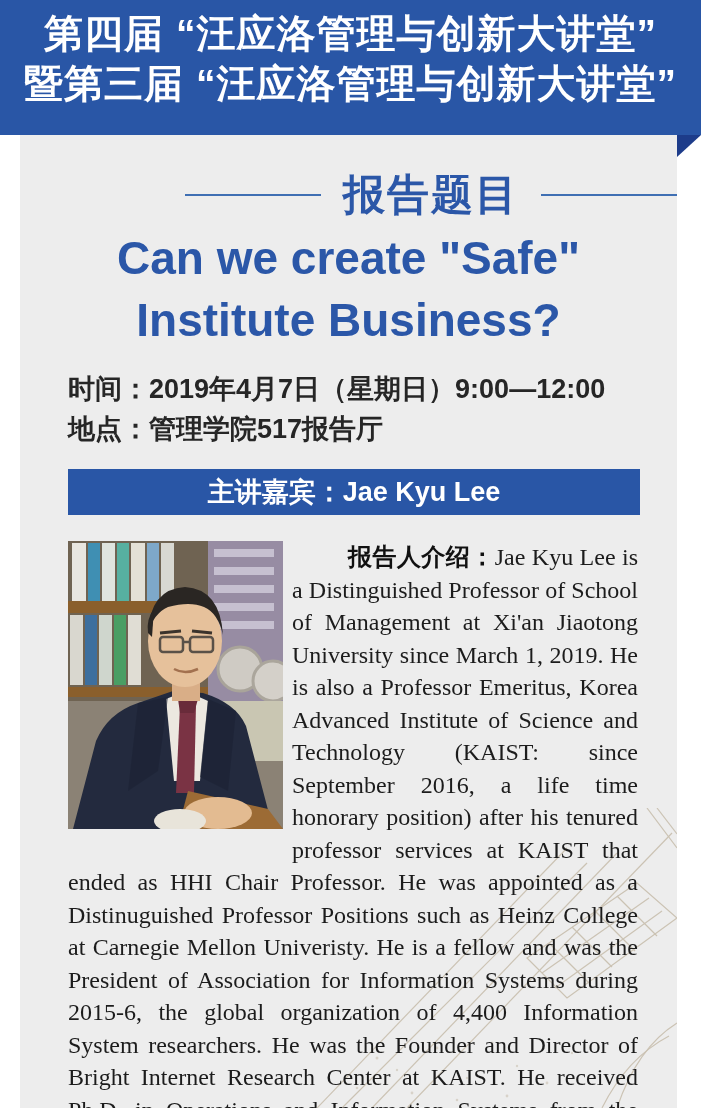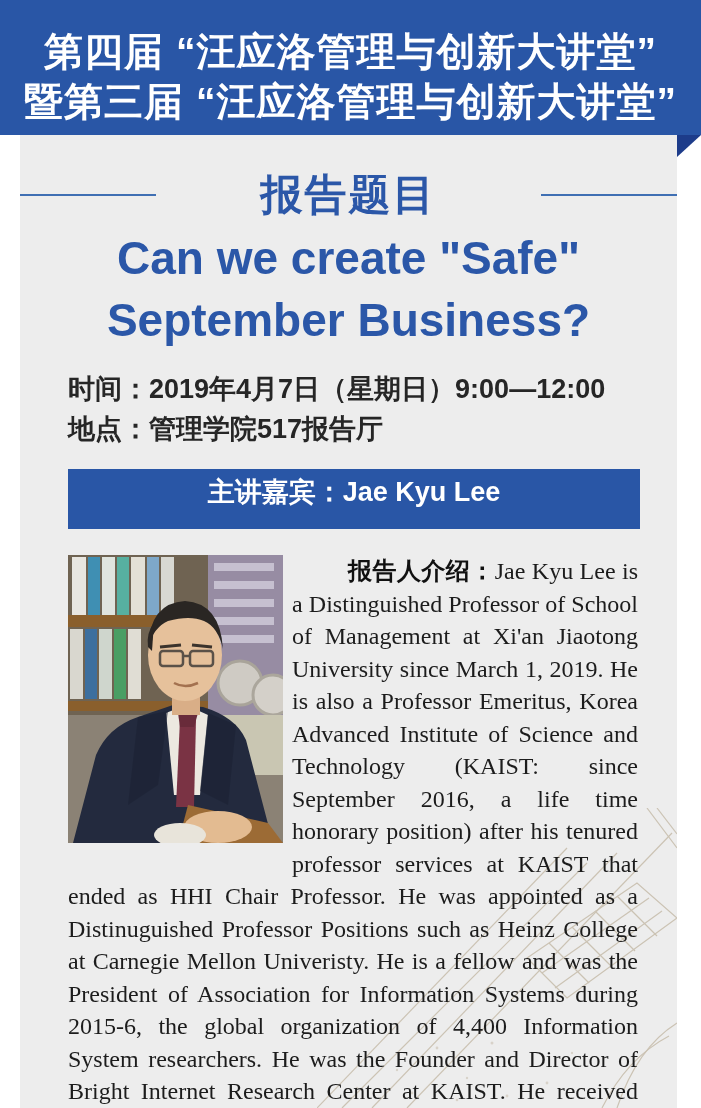--- a/index.html
+++ b/index.html
@@ -9,53 +9,53 @@
     background:#ffffff;
     font-family:"Liberation Sans", sans-serif;
   }
   
   .banner {
     position:absolute; top:0; left:0;
     width:701px; height:135px; box-sizing:border-box;
     background:#2956a6; color:#ffffff;
     text-align:center; font-weight:bold;
     font-size:39px; line-height:50px;
-    padding-top:27px; letter-spacing:1px;
+    padding-top:9px; letter-spacing:1px;
   }
   .banner-fold {
     position:absolute; top:135px; left:677px;
     width:24px; height:22px; background:#1d3c8a;
     clip-path:polygon(0 0, 100% 0, 0 100%);
   }
   
   .page {
     position:absolute; top:135px; left:20px;
     width:657px; height:973px;
     background:#ededed; overflow:hidden;
   }
   .section-row {
-    display:flex; align-items:center; justify-content:space-between;
+    display:flex; align-items:center; justify-content:flex-end;
     gap:22px; margin-top:36px;
   }
   .rule { width:136px; height:2px; background:#3f6fb3; }
   .section-label {
     color:#2b57a8; font-size:42px; font-weight:bold; line-height:48px;
     letter-spacing:2px;
   }
   .en-title {
     text-align:center; color:#2b57a8;
     font-size:46px; font-weight:bold; line-height:62px;
     margin-top:8px;
   }
   .details {
     margin:18px 1px 0 48px;
     color:#262626; font-size:27px; font-weight:bold; line-height:40px;
   }
   .speaker-bar {
-    margin:20px 0 0 48px; width:572px; height:60px;
+    margin:20px 0 0 48px; width:572px; height:46px;
     background:#2956a6; color:#ffffff;
     font-size:27px; font-weight:bold;
     text-align:center; line-height:46px;
   }
   
   .bio {
     margin:26px 39px 0 48px;
     font-family:"Liberation Serif", serif;
     font-size:24px; line-height:32.5px;
     text-align:justify; color:#1c1c1c;
@@ -87,21 +87,21 @@
 <main class="page">
 
   <div class="section-row">
     <span class="rule"></span>
     <span class="section-label">报告题目</span>
     <span class="rule"></span>
   </div>
 
   <div class="en-title">
     <div>Can we create "Safe"</div>
-    <div>September Business?</div>
+    <div>Institute Business?</div>
   </div>
 
   <div class="details">
     <div><span>时间：</span><span>2019年4月7日（星期日）9:00—12:00</span></div>
     <div><span>地点：</span><span>管理学院517报告厅</span></div>
   </div>
 
   <div class="speaker-bar">主讲嘉宾：Jae Kyu Lee</div>
 
   <section class="bio">

